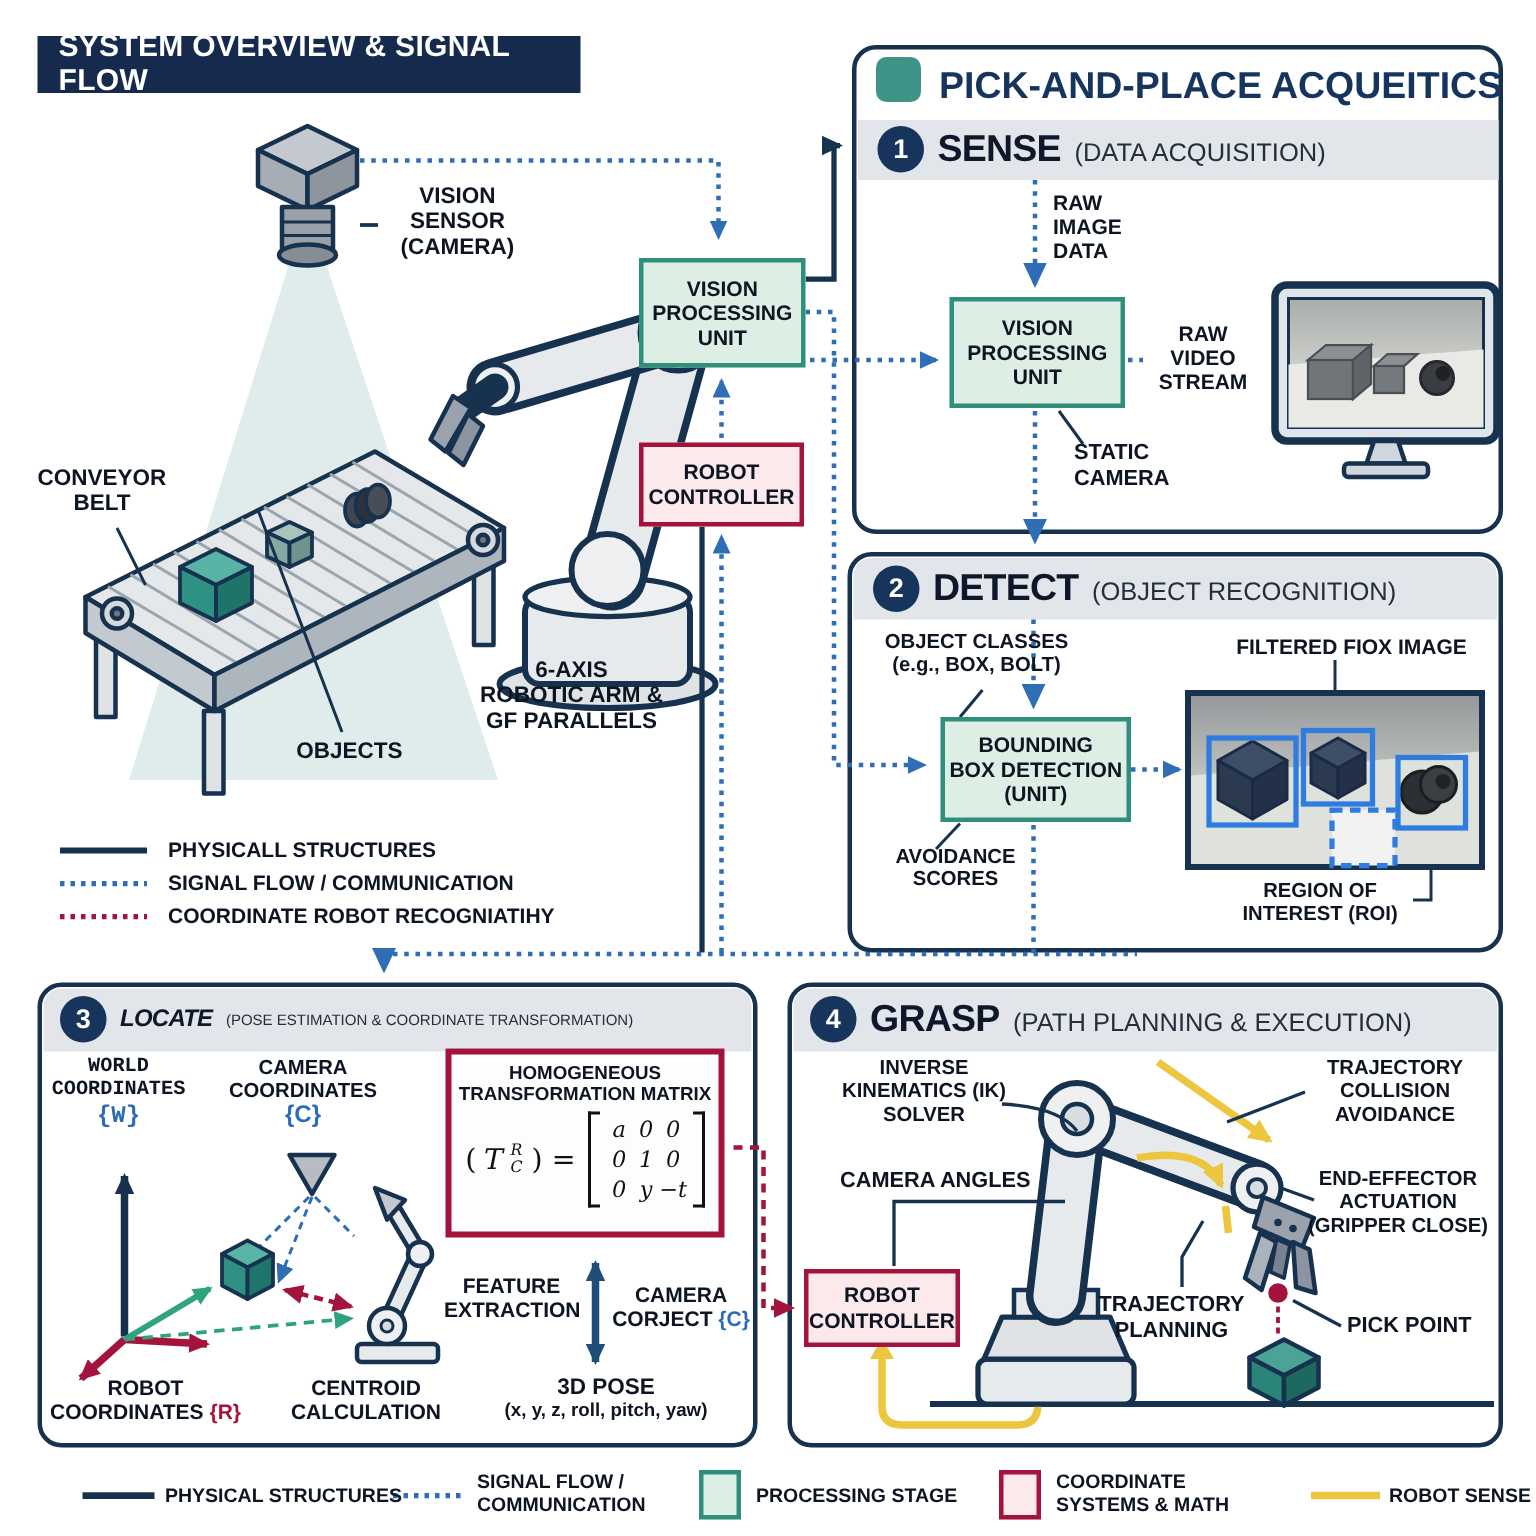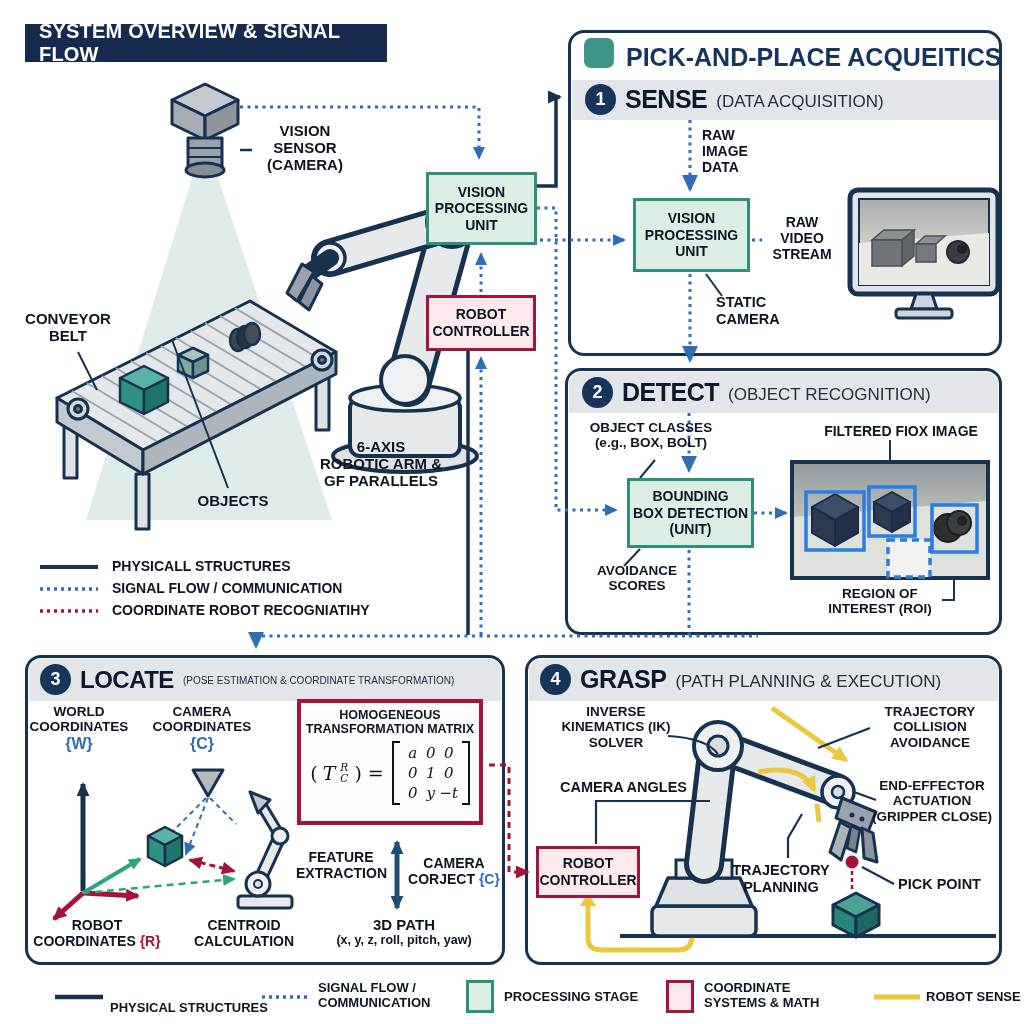--- a/index.html
+++ b/index.html
@@ -398,36 +398,36 @@
   <div class="lbl" style="left:578px;top:420px;width:146px;">OBJECT CLASSES
 (e.g., BOX, BOLT)</div>
   <div class="lbl" style="left:578px;top:563px;width:118px;">AVOIDANCE
 SCORES</div>
   <div class="lbl nowrap" style="left:812px;top:424px;width:178px;font-size:14px;">FILTERED FIOX IMAGE</div>
   <div class="lbl" style="left:812px;top:586px;width:136px;">REGION OF
 INTEREST (ROI)</div>
 
   <div class="steprow" style="left:40px;top:664px;">
     <span class="stepcircle">3</span>
-    <span class="steptitle" style="font-size:24px;">LOCATE</span>
+    <span class="steptitle" style="font-size:16px;font-style:italic;">LOCATE</span>
     <span class="stepsub" style="font-size:10px;">(POSE ESTIMATION &amp; COORDINATE TRANSFORMATION)</span>
   </div>
-  <div class="lbl" style="left:26px;top:704px;width:106px;"><span>WORLD
+  <div class="lbl" style="left:26px;top:704px;width:106px;font-family:Liberation Mono, monospace;"><span>WORLD
 COORDINATES</span><span class="frame-b" style="display:block;">{W}</span></div>
   <div class="lbl" style="left:146px;top:704px;width:112px;"><span>CAMERA
 COORDINATES</span><span class="frame-b" style="display:block;">{C}</span></div>
   <div class="lbl" style="left:22px;top:918px;width:150px;font-size:14px;"><span>ROBOT
 COORDINATES </span><span class="frame-r">{R}</span></div>
   <div class="lbl" style="left:186px;top:918px;width:116px;font-size:14px;">CENTROID
 CALCULATION</div>
   <div class="lbl" style="left:296px;top:850px;width:90px;font-size:14px;">FEATURE
 EXTRACTION</div>
   <div class="lbl" style="left:406px;top:856px;width:96px;font-size:14px;"><span>CAMERA
 CORJECT </span><span class="frame-b" style="font-size:14px;">{C}</span></div>
-  <div class="lbl" style="left:316px;top:916px;width:176px;"><span style="font-size:15px;display:block;">3D PATH</span><span style="font-size:12.5px;display:block;">(x, y, z, roll, pitch, yaw)</span></div>
+  <div class="lbl" style="left:316px;top:916px;width:176px;"><span style="font-size:15px;display:block;">3D POSE</span><span style="font-size:12.5px;display:block;">(x, y, z, roll, pitch, yaw)</span></div>
 
   <div class="steprow" style="left:540px;top:664px;">
     <span class="stepcircle">4</span>
     <span class="steptitle">GRASP</span>
     <span class="stepsub">(PATH PLANNING &amp; EXECUTION)</span>
   </div>
   <div class="lbl" style="left:556px;top:704px;width:120px;">INVERSE
 KINEMATICS (IK)
 SOLVER</div>
   <div class="lbl nowrap" style="left:560px;top:779px;width:118px;font-size:14.5px;">CAMERA ANGLES</div>
@@ -436,21 +436,21 @@
   <div class="lbl" style="left:866px;top:704px;width:128px;">TRAJECTORY
 COLLISION
 AVOIDANCE</div>
   <div class="lbl" style="left:862px;top:778px;width:140px;">END-EFFECTOR
 ACTUATION
 (GRIPPER CLOSE)</div>
   <div class="lbl left nowrap" style="left:898px;top:876px;font-size:14.5px;">PICK POINT</div>
 
   <div class="legend-box green" style="left:466px;top:980px;"></div>
   <div class="legend-box red" style="left:666px;top:980px;"></div>
-  <div class="lbl left nowrap" style="left:110px;top:990px;font-size:13px;margin-top:11px;">PHYSICAL STRUCTURES</div>
+  <div class="lbl left nowrap" style="left:110px;top:990px;font-size:13px;">PHYSICAL STRUCTURES</div>
   <div class="lbl left" style="left:318px;top:981px;width:132px;font-size:13px;">SIGNAL FLOW /
 COMMUNICATION</div>
   <div class="lbl left nowrap" style="left:504px;top:990px;font-size:13px;">PROCESSING STAGE</div>
   <div class="lbl left" style="left:704px;top:981px;width:130px;font-size:13px;">COORDINATE
 SYSTEMS &amp; MATH</div>
   <div class="lbl left nowrap" style="left:926px;top:990px;font-size:13px;">ROBOT SENSE</div>
 
 </div>
 
 </body></html>

